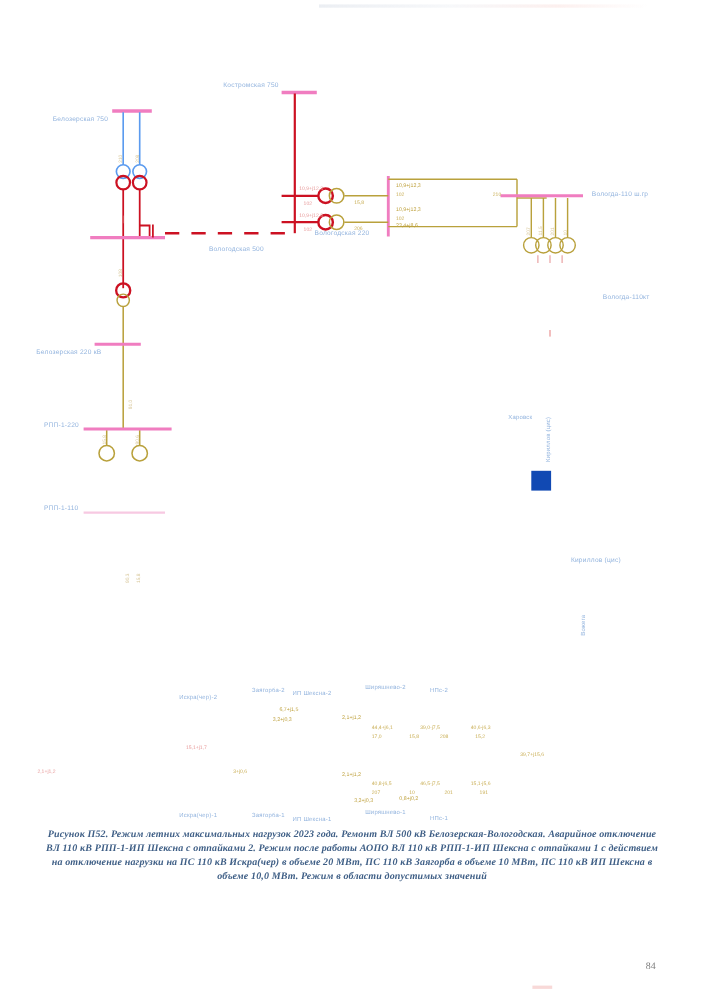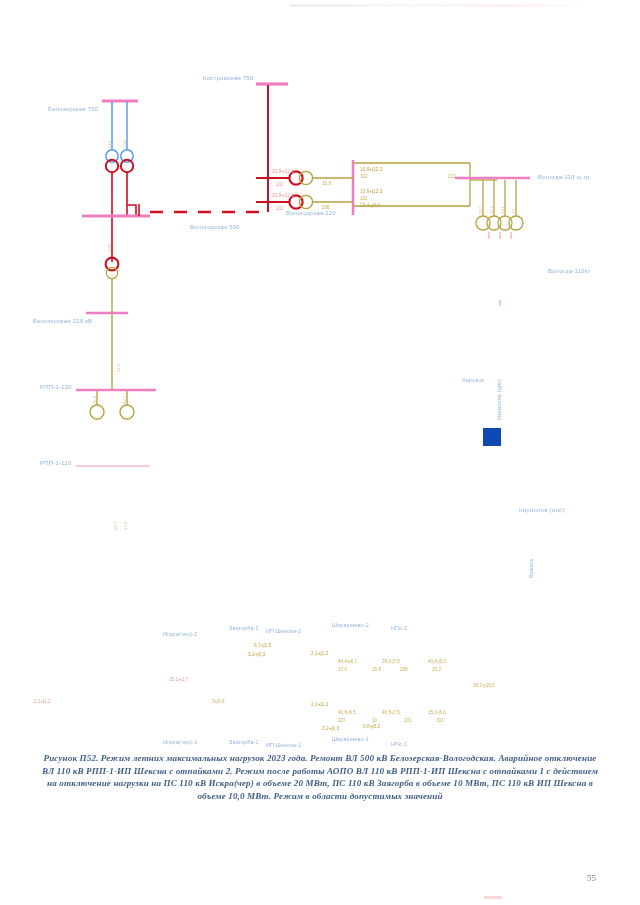--- a/index.html
+++ b/index.html
@@ -310,16 +310,16 @@
     <div class="lbl lbl-flow" style="left:436px; top:719px;">191</div>
 
     <div class="lbl lbl-flow-red" style="left:34px;  top:700px;">2,1+j1,2</div>
 
     <div class="lbl lbl-v rot90" style="left:114px; top:530px;">90,3</div>
     <div class="lbl lbl-v rot90" style="left:124px; top:530px;">15,8</div>
   </div>
 
   <div id="caption">Рисунок П52. Режим летних максимальных нагрузок 2023 года. Ремонт ВЛ 500 кВ Белозерская-Вологодская. Аварийное отключение ВЛ 110 кВ РПП-1-ИП Шексна с отпайками 2. Режим после работы АОПО ВЛ 110 кВ РПП-1-ИП Шексна с отпайками 1 с действием на отключение нагрузки на ПС 110 кВ Искра(чер) в объеме 20 МВт, ПС 110 кВ Заягорба в объеме 10 МВт, ПС 110 кВ ИП Шексна в объеме 10,0 МВт. Режим в области допустимых значений</div>
 
-  <div id="page-number">55</div>
+  <div id="page-number">84</div>
 
   <div id="footer-smudge"></div>
 </div>
 
 </body></html>

